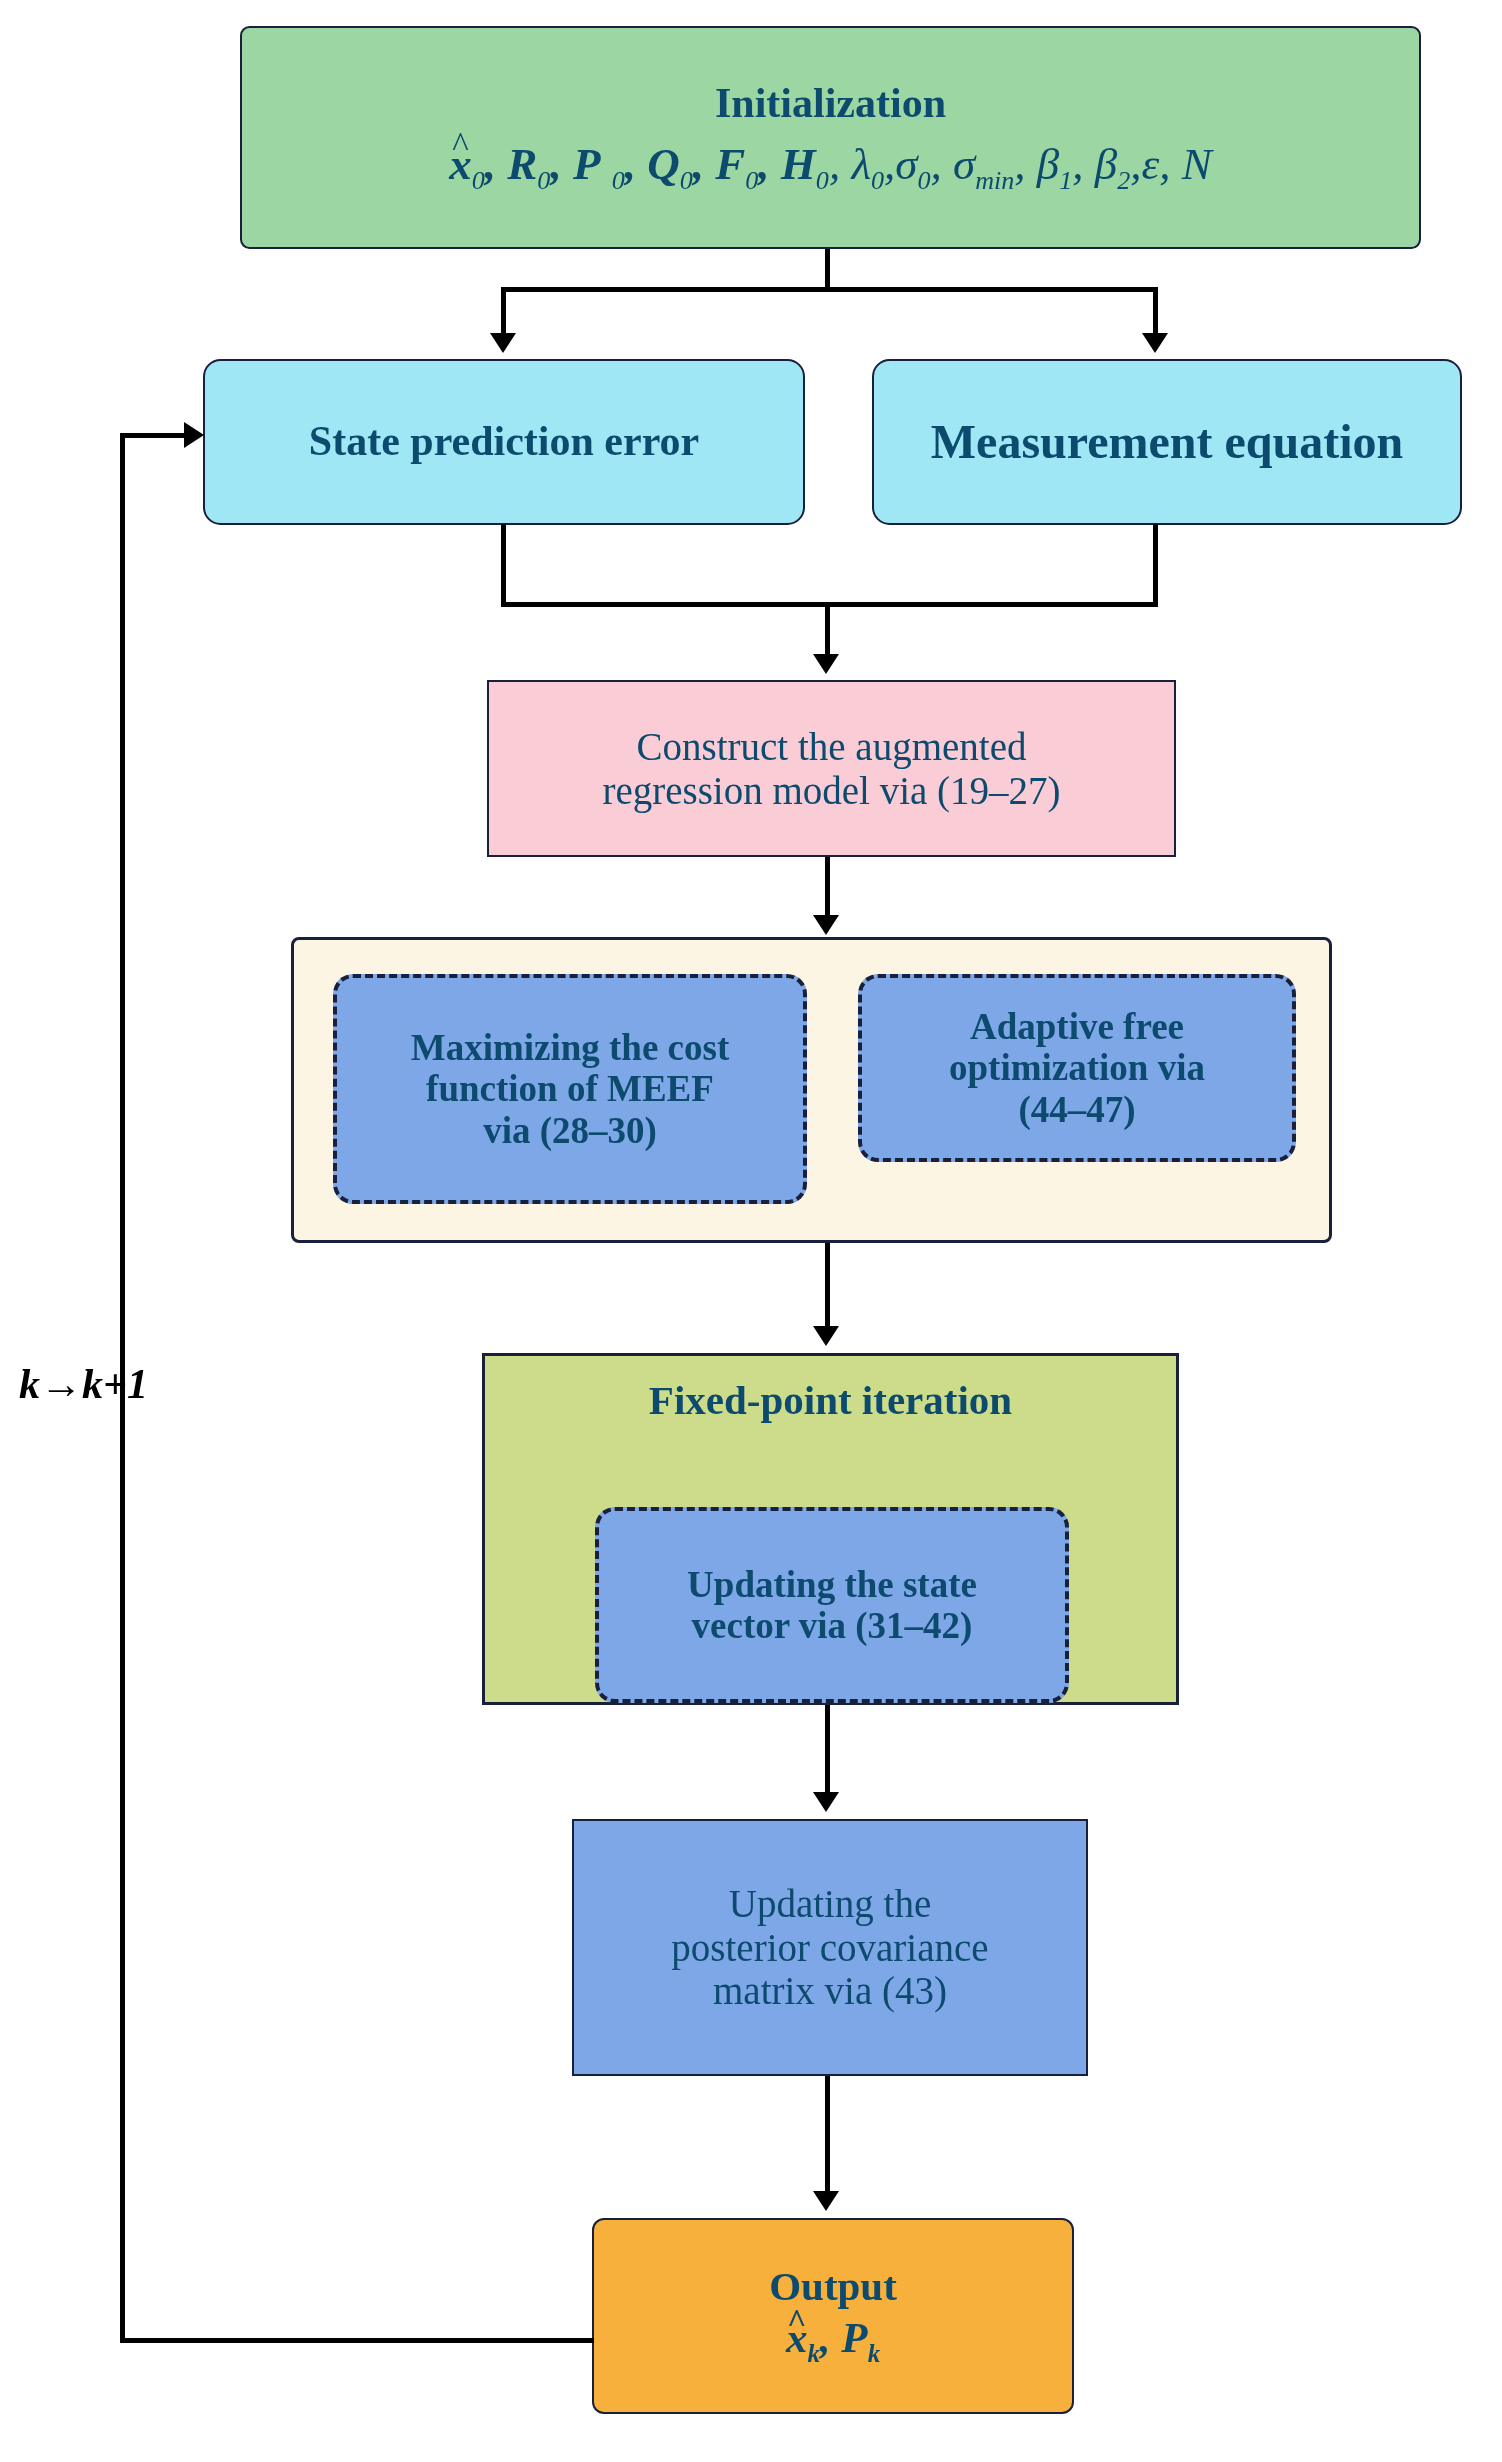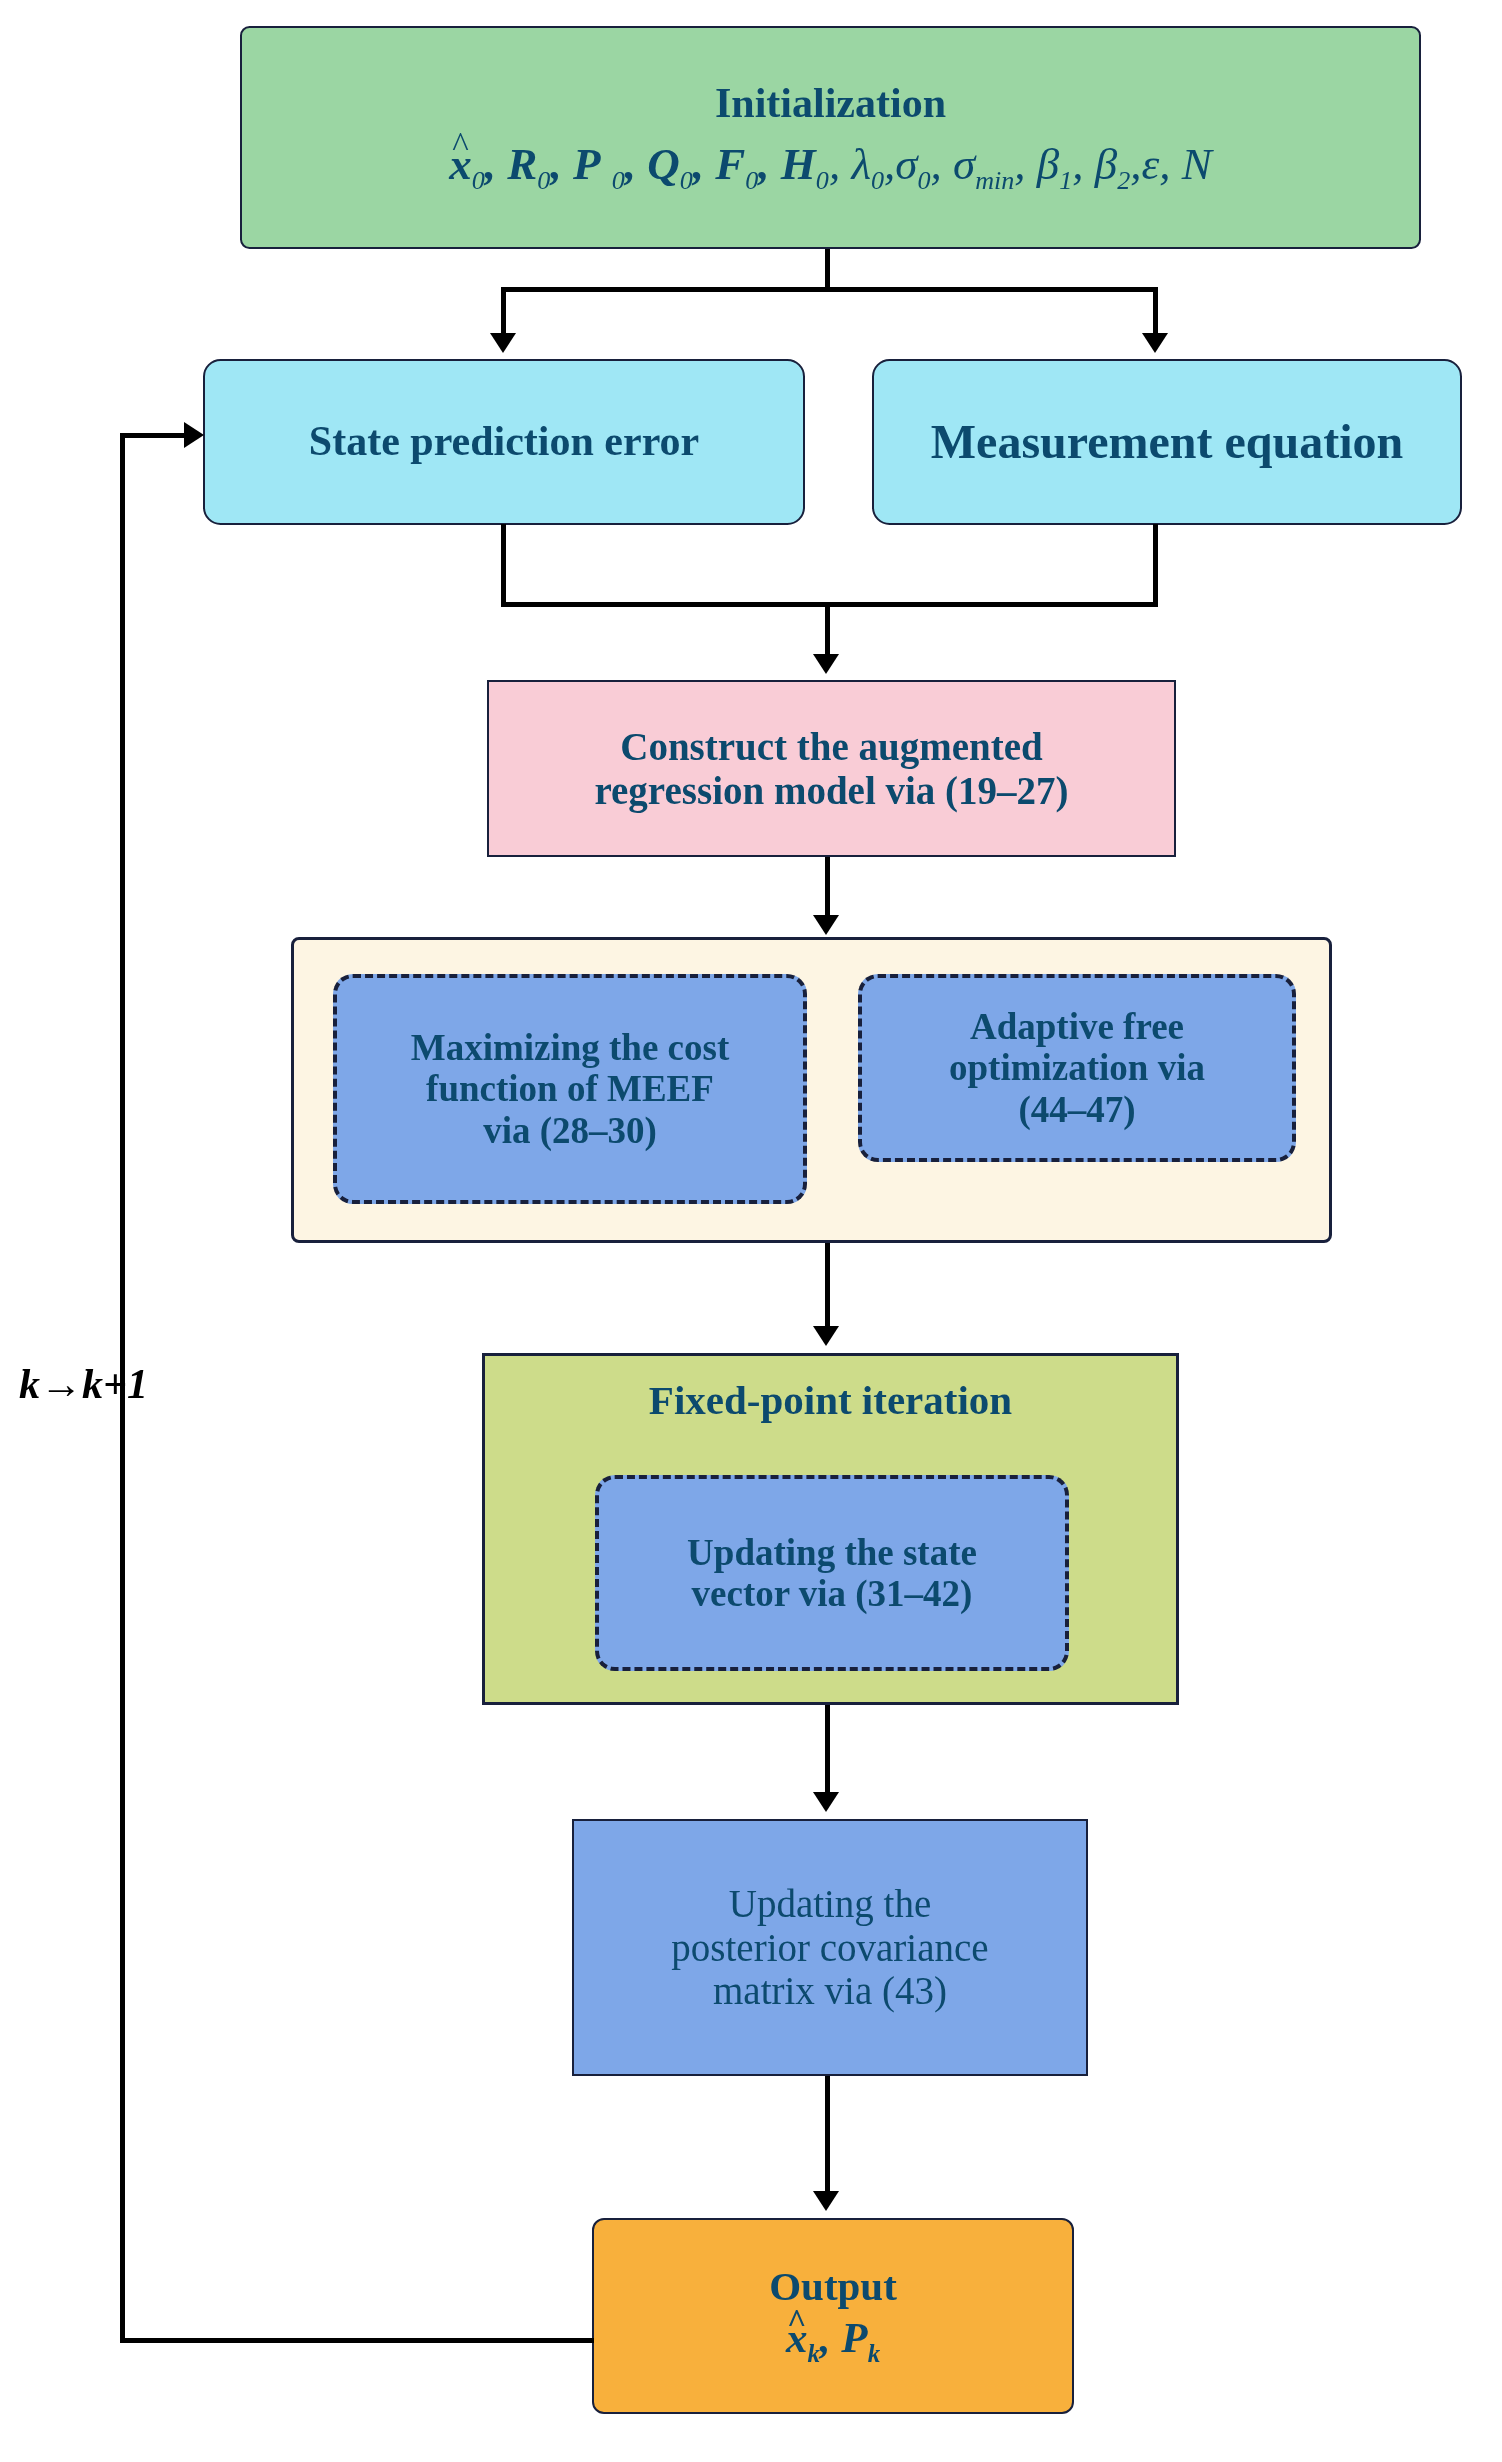--- a/index.html
+++ b/index.html
@@ -60,21 +60,21 @@
     background: #9fe7f5;
     border-radius: 17.6px;
     font-size: 48px;
     font-weight: bold;
   }
 
   #construct {
     left: 487px; top: 680px; width: 689px; height: 177px;
     background: #f9ccd6;
     font-size: 39px;
-    font-weight: bold;
+    font-weight: normal;
     line-height: 1.22;
   }
 
   #optgroup {
     left: 291px; top: 937px; width: 1041px; height: 306px;
     background: #fdf5e3;
     border-radius: 8px;
     border: 3.4px solid #18203c;
   }
   #maxcost {
@@ -100,21 +100,21 @@
     left: 482px; top: 1353px; width: 697px; height: 352px;
     background: #cddc8a;
     border: 3.4px solid #18203c;
     font-size: 41px;
     font-weight: bold;
     justify-content: flex-start;
     padding-top: 21.7px;
   }
   #fixedpoint .fp-title { margin-bottom: 15px; }
   #updatestate {
-    left: 595px; top: 1475px; width: 474px; height: 196px;
+    left: 595px; top: 1507px; width: 474px; height: 196px;
     background: #7ea7e8;
     border: 4px dashed #18203c;
     border-radius: 20px;
     font-size: 37px;
     font-weight: bold;
     line-height: 1.2;
     font-family: Liberation Serif, serif;
   }
 
   #updatecov {

